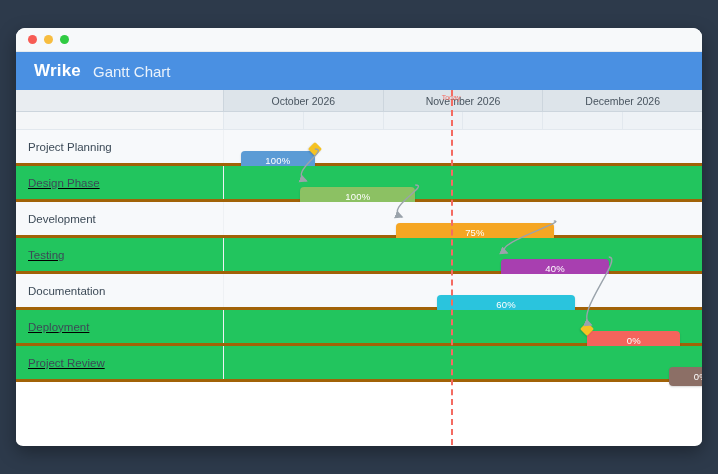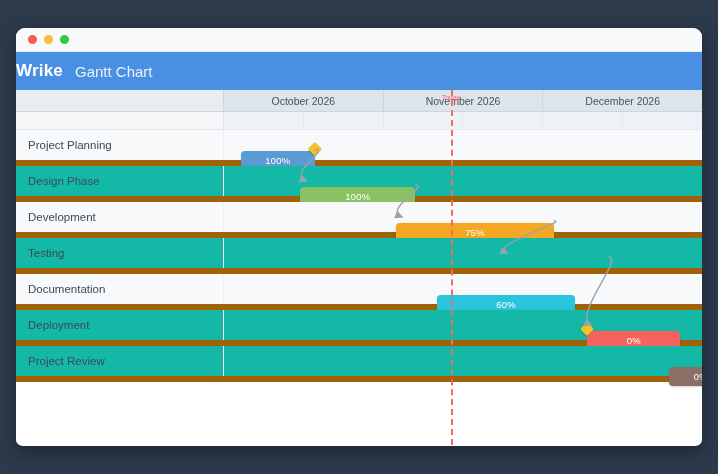--- a/index.html
+++ b/index.html
@@ -38,20 +38,21 @@
   .dot.red { background: #f75c54; }
   .dot.yellow { background: #f7bd3f; }
   .dot.green { background: #30cb42; }
 
   
   .appbar {
     height: 38px;
     background: #4a90e2;
     display: flex;
     align-items: center;
+    padding-left: 18px;
     gap: 12px;
   }
   .brand {
     color: #ffffff;
     font-size: 17px;
     font-weight: bold;
     letter-spacing: 0.2px;
   }
   .subtitle {
     color: #eaf2fb;
@@ -111,24 +112,24 @@
   }
   .subcell:last-child { border-right: none; }
 
   
   .rows { position: relative; }
   .row {
     position: relative;
     height: 36px;
     display: flex;
     align-items: center;
-    border-bottom: 6px solid #a16207;
+    border-bottom: 3px solid #a16207;
   }
   .row.alt { background: #f7f9fb; }
-  .row.plain { background: #14b8a6; }
+  .row.plain { background: #22c55e; text-decoration: underline; }
   .task-label {
     width: 208px;
     flex: 0 0 208px;
     height: 100%;
     display: flex;
     align-items: center;
     padding-left: 12px;
     font-size: 11.5px;
     color: #3c4a57;
     border-right: 1px solid #eef1f4;
@@ -250,20 +251,25 @@
           <div class="row alt">
             <div class="task-label">Development</div>
             <div class="track">
               <div class="bar" style="left: 36%; width: 33%; background: rgb(245, 166, 35);">
                 <span>75%</span>
               </div>
             </div>
           </div>
           <div class="row plain">
             <div class="task-label">Testing</div>
+            <div class="track">
+              <div class="bar" style="left: 58%; width: 22.5%; background: rgb(168, 63, 176);">
+                <span>40%</span>
+              </div>
+            </div>
           </div>
           <div class="row alt">
             <div class="task-label">Documentation</div>
             <div class="track">
               <div class="bar" style="left: 44.5%; width: 29%; background: rgb(42, 196, 221);">
                 <span>60%</span>
               </div>
             </div>
           </div>
           <div class="row plain">

